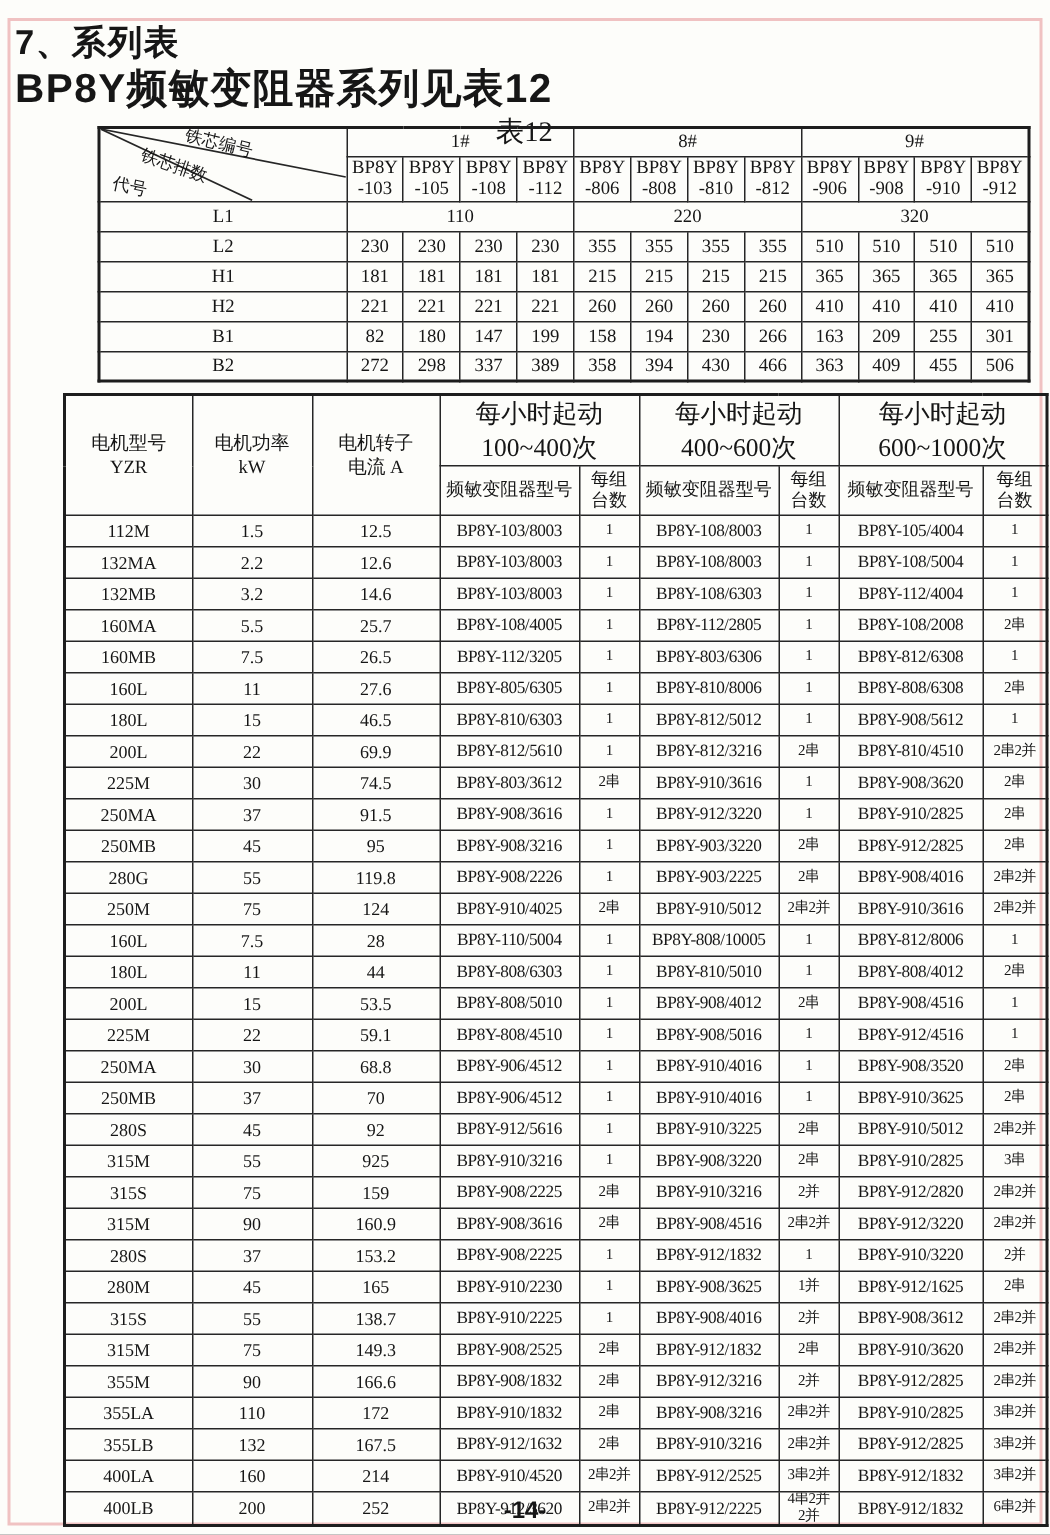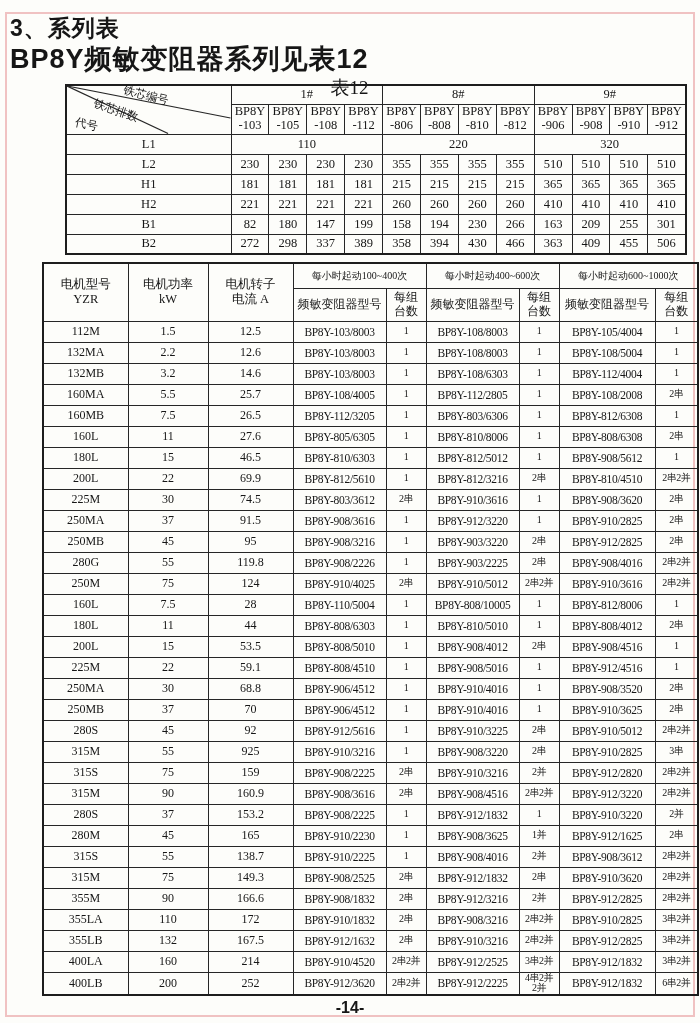--- a/index.html
+++ b/index.html
@@ -42,41 +42,41 @@
   .dim-corner span { position:absolute; font-size:11.5px; white-space:nowrap; font-weight:normal; }
   .corner-t1 { top:2px; left:56px; transform:rotate(14deg); }
   .corner-t2 { top:17px; left:26px; transform:rotate(19deg); }
   .corner-t3 { bottom:2px; left:8px; transform:rotate(12deg); }
 
   
   .sel-table-wrap { position:absolute; left:30px; top:262px; }
   .sel-table { width:655px; border:2px solid #1d1d1d;margin-left:12px; }
   .sel-table thead th { font-weight:normal; }
   .sel-colhead { font-size:12.5px; line-height:1.25; }
-  .sel-group { height:25px; font-size:10px; }
+  .sel-group { height:25px; font-size:17px; }
   .sel-sub { height:33px; font-size:12px; line-height:1.15; }
   .sel-table tbody td { height:21px; }
   .c-motor { font-size:12px; }
   .c-num { font-size:12px; }
   .c-rheo { font-size:11.5px; letter-spacing:-0.3px; }
   .c-count { font-size:10px; line-height:1.05; letter-spacing:-0.5px; white-space:pre-line; }
 
   .page-number {
     position:absolute; left:0; right:0; bottom:6px; text-align:center;
     font-family:"Liberation Sans", sans-serif; font-weight:bold; font-size:16px;
   }
 </style>
 </head>
 <body>
 
 <div class="page">
   <div class="scan-frame"></div>
 
   <div class="title-block">
-    <div class="section-title">3、系列表</div>
+    <div class="section-title">7、系列表</div>
     <div class="subtitle-row">
       <div class="subtitle">BP8Y频敏变阻器系列见表12</div>
       <div class="table-label">表12</div>
     </div>
   </div>
 
   <div class="dim-table-wrap">
     <table class="dim-table">
       <colgroup>
         <col style="width:165px">

